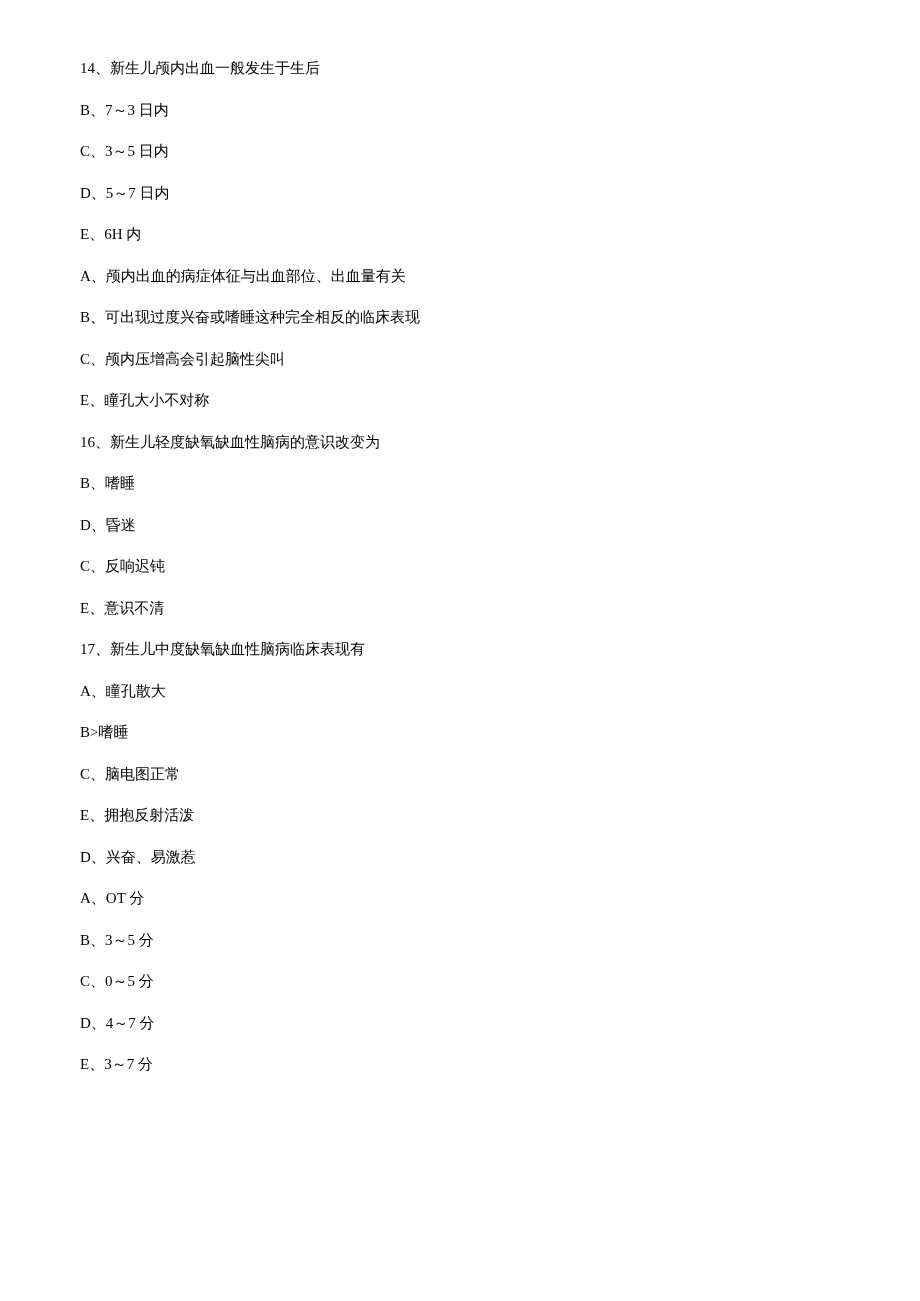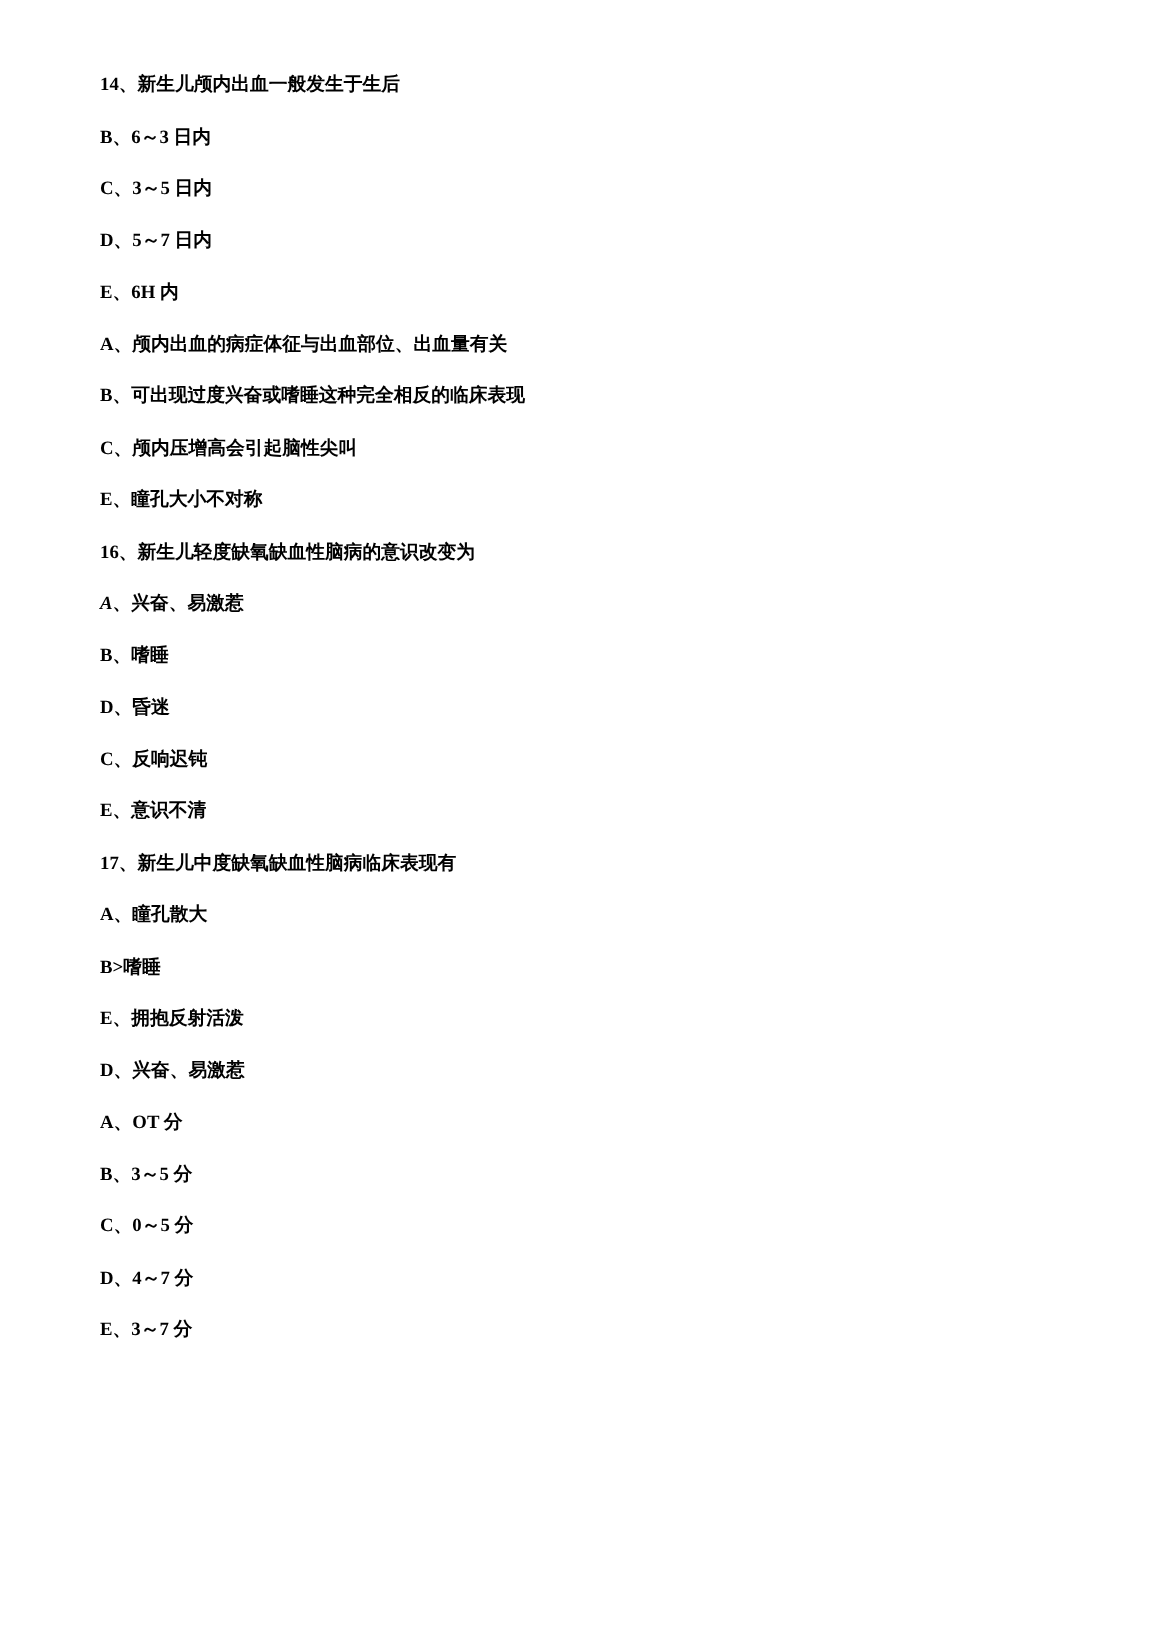--- a/index.html
+++ b/index.html
@@ -13,49 +13,48 @@
     box-sizing: border-box;
     padding: 58px 80px 60px 80px;
     font-family: "SimSun", "宋体", serif;
     font-size: 15px;
     color: #000000;
     line-height: 1.4;
   }
   .line {
     margin: 0 0 20.5px 0;
     white-space: pre;
-    font-weight: bold;
   }
   .italic-prefix {
     font-style: italic;
     font-family: "SimSun", "宋体", serif;
   }
 </style>
 </head>
 <body>
 
 <div id="content">
     <p class="line">14、新生儿颅内出血一般发生于生后</p>
-    <p class="line">B、6～3 日内</p>
+    <p class="line">B、7～3 日内</p>
     <p class="line">C、3～5 日内</p>
     <p class="line">D、5～7 日内</p>
     <p class="line">E、6H 内</p>
     <p class="line">A、颅内出血的病症体征与出血部位、出血量有关</p>
     <p class="line">B、可出现过度兴奋或嗜睡这种完全相反的临床表现</p>
     <p class="line">C、颅内压增高会引起脑性尖叫</p>
     <p class="line">E、瞳孔大小不对称</p>
     <p class="line">16、新生儿轻度缺氧缺血性脑病的意识改变为</p>
-    <p class="line"><span class="italic-prefix">A</span><span>、兴奋、易激惹</span></p>
     <p class="line">B、嗜睡</p>
     <p class="line">D、昏迷</p>
     <p class="line">C、反响迟钝</p>
     <p class="line">E、意识不清</p>
     <p class="line">17、新生儿中度缺氧缺血性脑病临床表现有</p>
     <p class="line">A、瞳孔散大</p>
     <p class="line">B&gt;嗜睡</p>
+    <p class="line">C、脑电图正常</p>
     <p class="line">E、拥抱反射活泼</p>
     <p class="line">D、兴奋、易激惹</p>
     <p class="line">A、OT 分</p>
     <p class="line">B、3～5 分</p>
     <p class="line">C、0～5 分</p>
     <p class="line">D、4～7 分</p>
     <p class="line">E、3～7 分</p>
   </div>
 
 </body></html>

